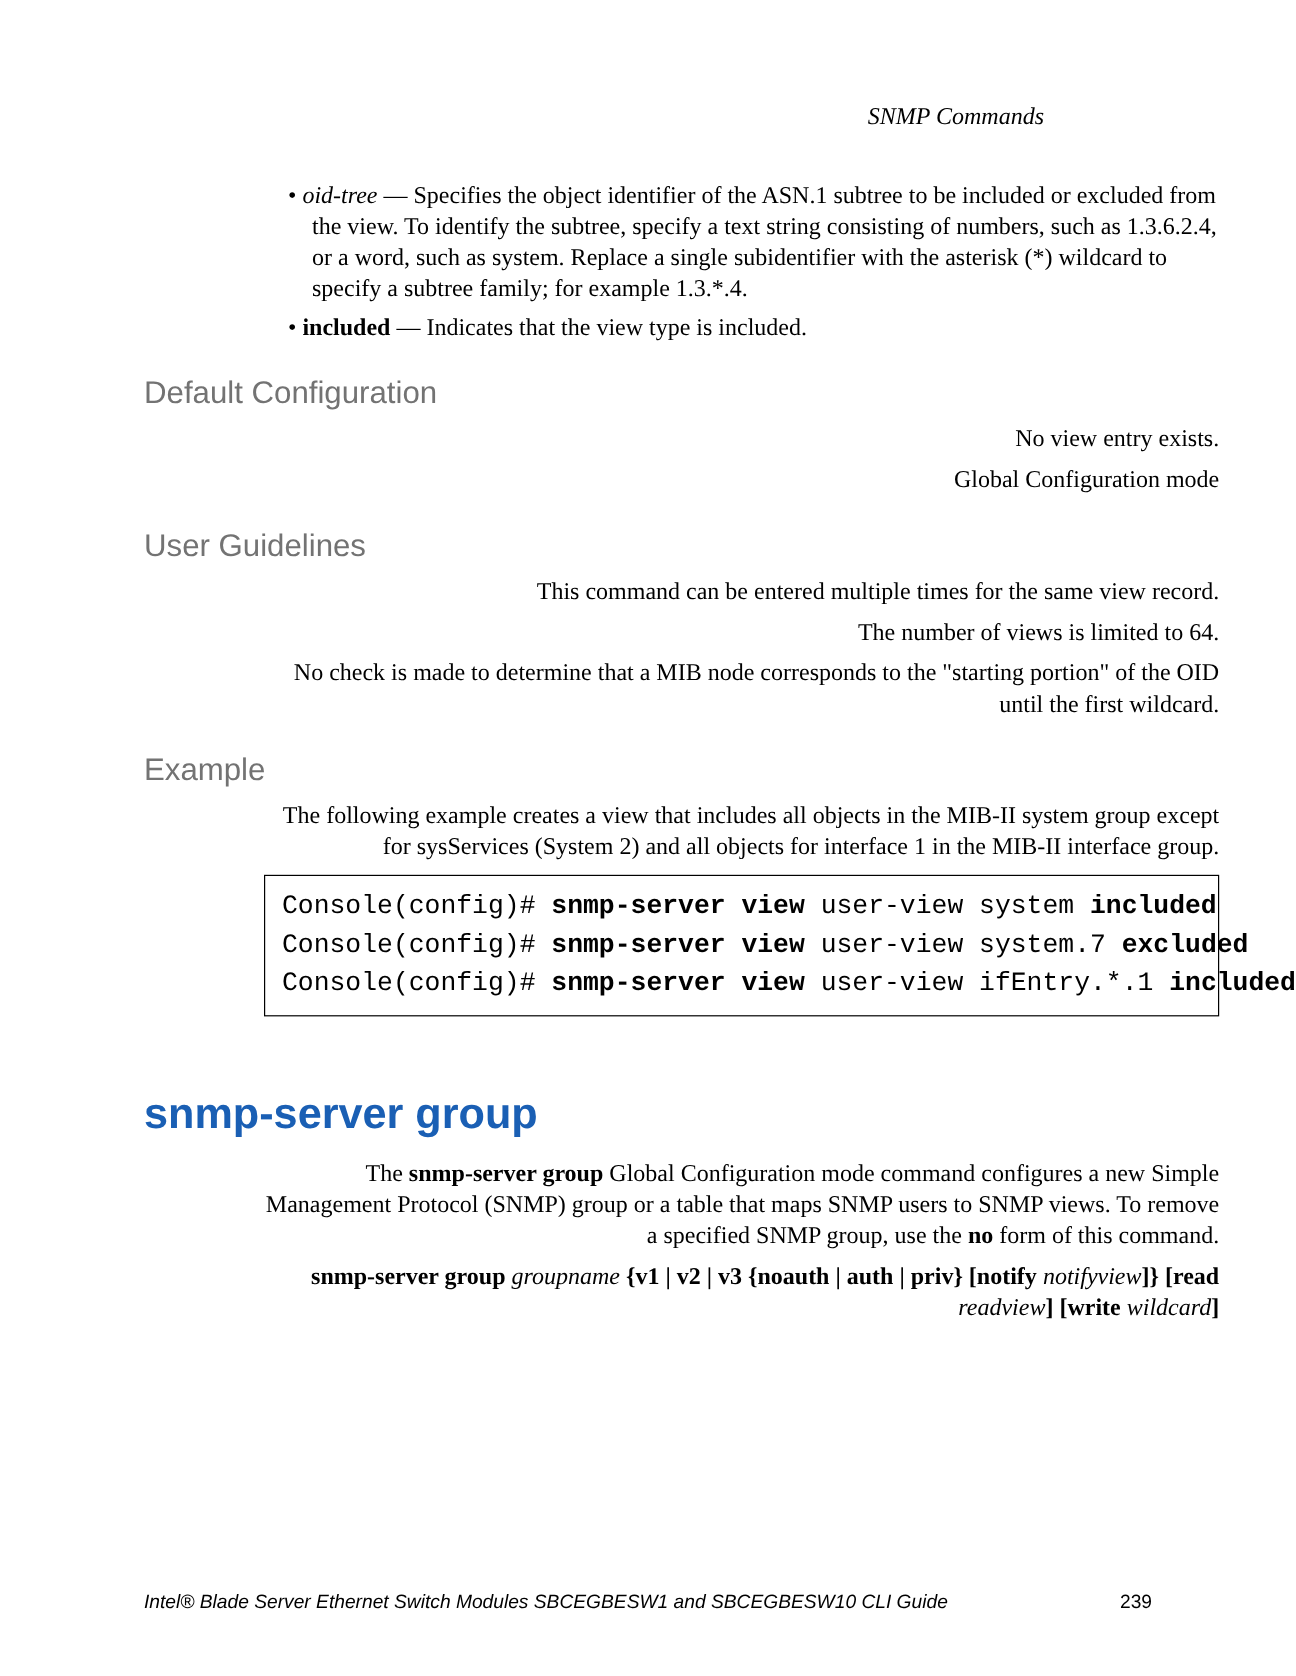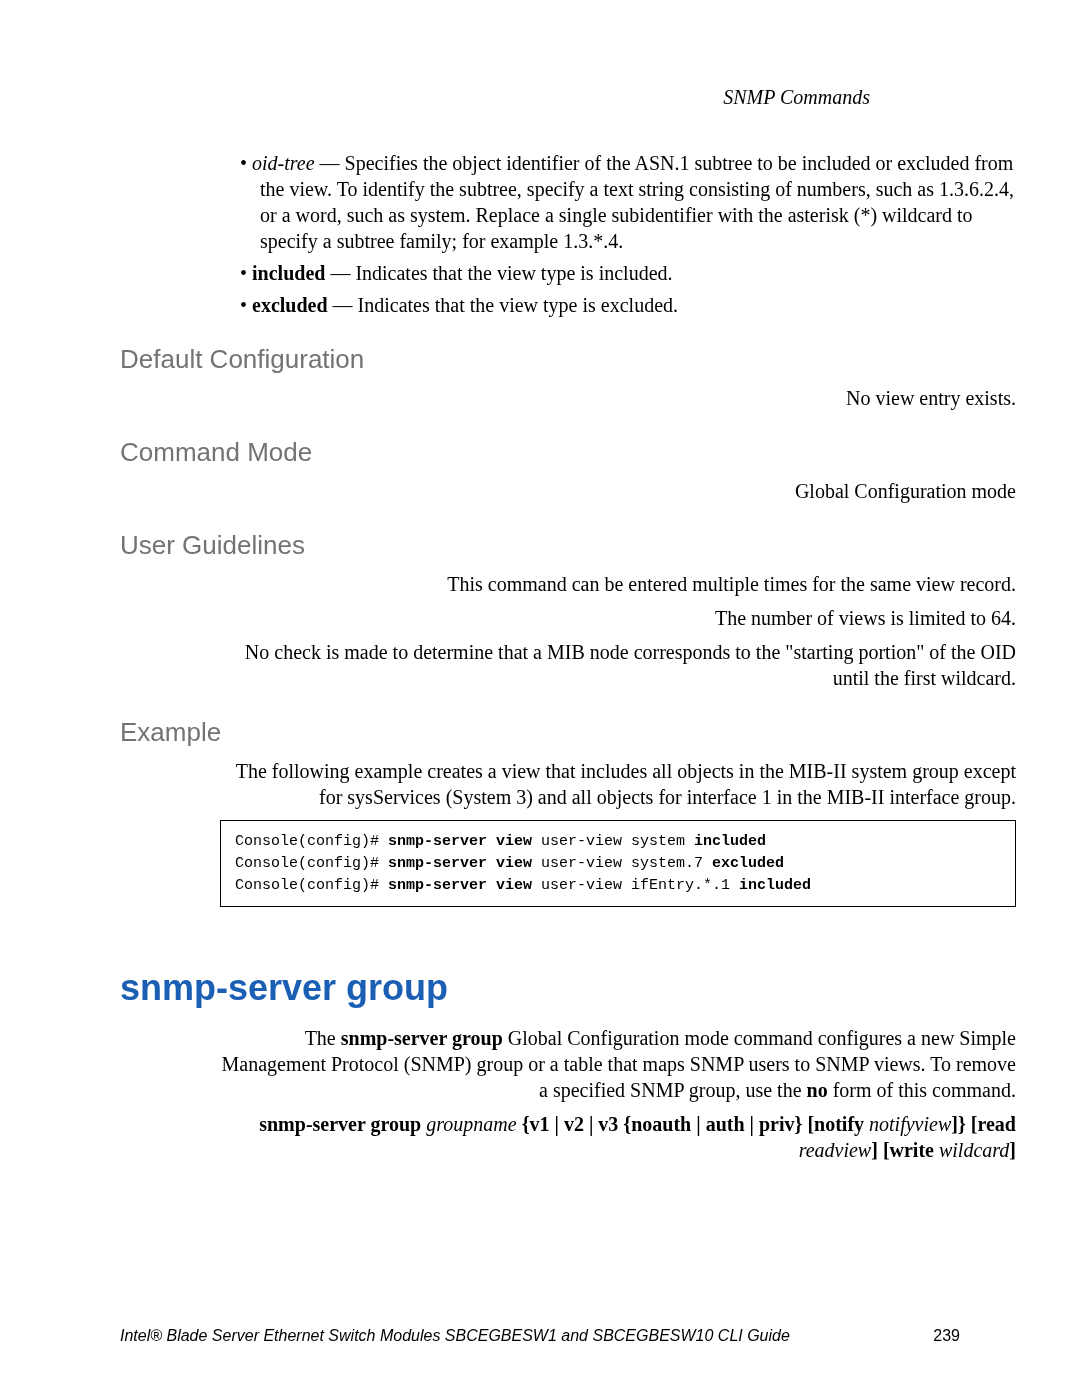--- a/index.html
+++ b/index.html
@@ -61,21 +61,21 @@
   p.body {
     margin: 8px 0 8px 100px;
     line-height: 1.3;
     text-align: right;
   }
   .codebox {
     border: 1px solid #000;
     margin: 10px 0 10px 100px;
     padding: 10px 14px;
     font-family: "Courier New", Courier, monospace;
-    font-size: 15px;
+    font-size: 22px;
     line-height: 1.45;
     white-space: pre;
   }
   .codebox .b { font-weight: 700; }
   .footer {
     position: absolute;
     bottom: 52px;
     left: 120px;
     right: 120px;
     display: flex;
@@ -98,38 +98,34 @@
 
   <div class="content">
 
     <ul class="bullets">
       <li>
         <span class="i">oid-tree</span><span> — </span><span>Specifies the object identifier of the ASN.1 subtree to be included or excluded from the view. To identify the subtree, specify a text string consisting of numbers, such as 1.3.6.2.4, or a word, such as system. Replace a single subidentifier with the asterisk (*) wildcard to specify a subtree family; for example 1.3.*.4.</span>
       </li>
       <li>
         <span class="b">included</span><span> — </span><span>Indicates that the view type is included.</span>
       </li>
-      <li>
-        <span class="b">excluded</span><span> — </span><span>Indicates that the view type is excluded.</span>
-      </li>
     </ul>
 
     <div class="h2">Default Configuration</div>
     <p class="body">No view entry exists.</p>
 
-    <div class="h2">Command Mode</div>
     <p class="body">Global Configuration mode</p>
 
     <div class="h2">User Guidelines</div>
     <p class="body">This command can be entered multiple times for the same view record.</p>
     <p class="body">The number of views is limited to 64.</p>
     <p class="body">No check is made to determine that a MIB node corresponds to the "starting portion" of the OID until the first wildcard.</p>
 
     <div class="h2">Example</div>
-    <p class="body">The following example creates a view that includes all objects in the MIB-II system group except for sysServices (System 3) and all objects for interface 1 in the MIB-II interface group.</p>
+    <p class="body">The following example creates a view that includes all objects in the MIB-II system group except for sysServices (System 2) and all objects for interface 1 in the MIB-II interface group.</p>
 
     <div class="codebox"><span>Console(config)# </span><span class="b">snmp-server view</span><span> user-view system </span><span class="b">included</span>
 <span>Console(config)# </span><span class="b">snmp-server view</span><span> user-view system.7 </span><span class="b">excluded</span>
 <span>Console(config)# </span><span class="b">snmp-server view</span><span> user-view ifEntry.*.1 </span><span class="b">included</span></div>
 
     <div class="h1">snmp-server group</div>
 
     <p class="body">
       <span>The </span><span class="b">snmp-server group</span><span> Global Configuration mode command configures a new Simple Management Protocol (SNMP) group or a table that maps SNMP users to SNMP views. To remove a specified SNMP group, use the </span><span class="b">no</span><span> form of this command.</span>
     </p>

